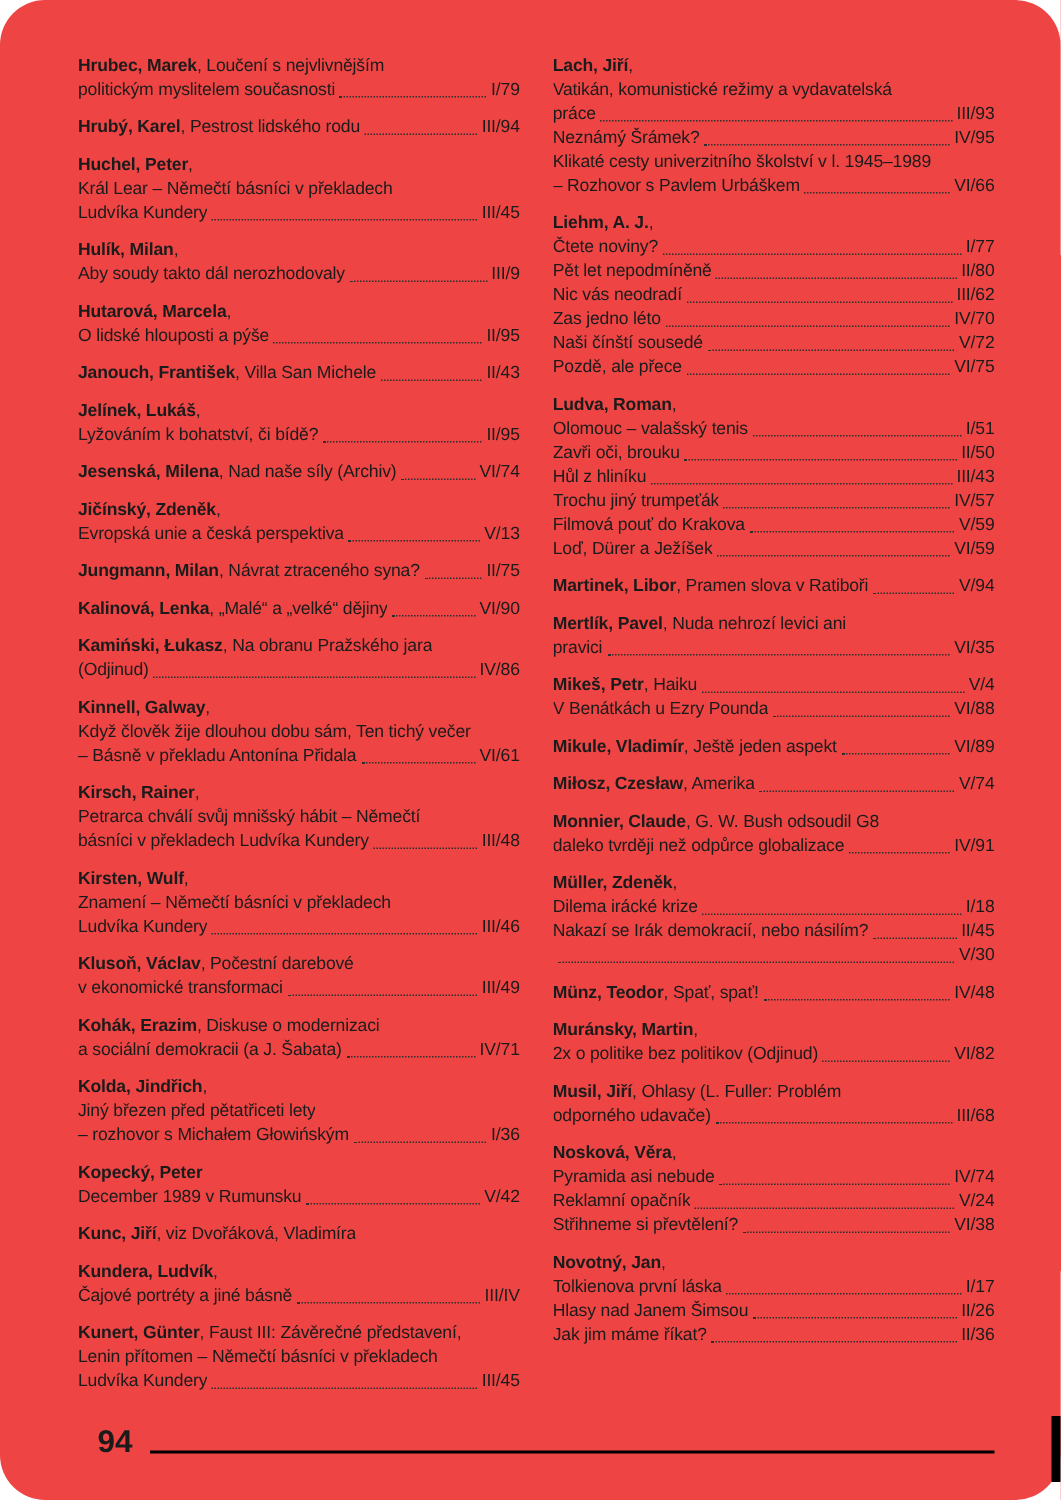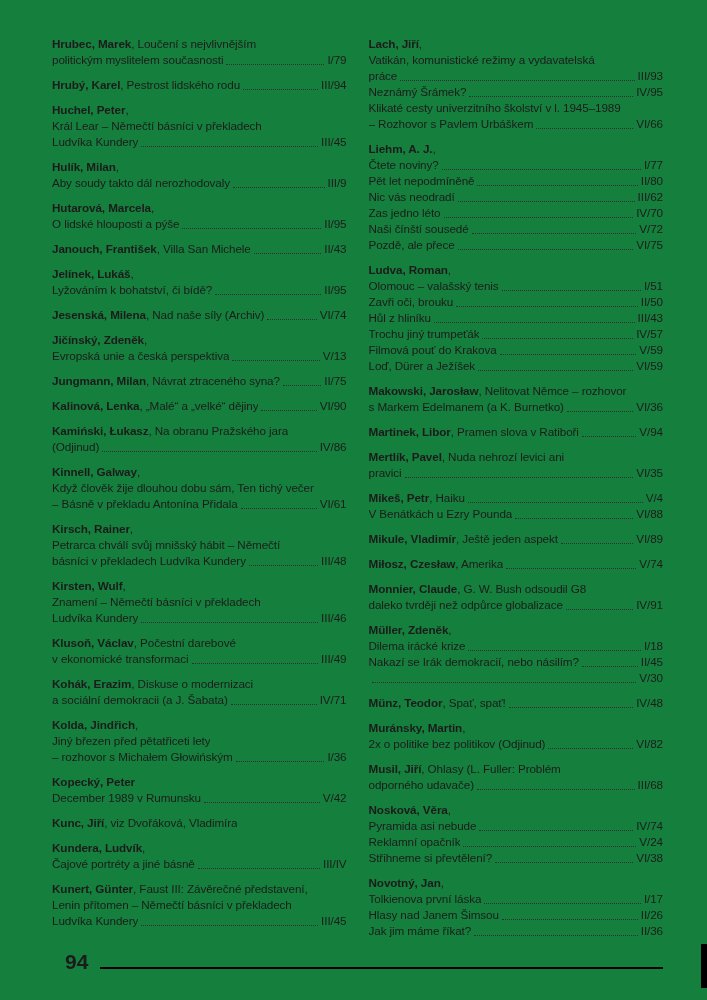--- a/index.html
+++ b/index.html
@@ -1,21 +1,21 @@
 <!DOCTYPE html>
 <html><head>
 <meta charset="utf-8">
 <style>
   * { margin:0; padding:0; box-sizing:border-box; }
   html, body { background:#ffffff; }
   body {
     width:707px; height:1000px; position:relative; overflow:hidden;
     font-family:"Liberation Sans", sans-serif; color:#1b1b1b;
   }
-  .page { position:absolute; inset:0; background:#15803d; }
+  .page { position:absolute; inset:0; background:#ef4444;border-radius:30px; }
   .columns { position:absolute; top:36px; left:52px; right:44px; display:flex; gap:22px; }
   .col { flex:1 1 0; min-width:0; }
   .entry { margin-bottom:9px; }
   .line {
     display:flex; align-items:flex-end; overflow:hidden;
     line-height:16px; font-size:11.7px; letter-spacing:-0.1px;
   }
   .text { white-space:pre; flex:0 1 auto; overflow:hidden; }
   .b { font-weight:bold; }
   .i { }
@@ -347,30 +347,20 @@
             <span class="ref">V/59</span>
           </div>
           <div class="line">
             <span class="text"><span>Loď, Dürer a Ježíšek</span></span>
             <span class="leader"></span>
             <span class="ref">VI/59</span>
           </div>
         </div>
         <div class="entry">
           <div class="line">
-            <span class="text"><span class="b">Makowski, Jarosław</span><span>, Nelitovat Němce – rozhovor</span></span>
-          </div>
-          <div class="line">
-            <span class="text"><span>s Markem Edelmanem </span><span class="i">(a K. Burnetko)</span></span>
-            <span class="leader"></span>
-            <span class="ref">VI/36</span>
-          </div>
-        </div>
-        <div class="entry">
-          <div class="line">
             <span class="text"><span class="b">Martinek, Libor</span><span>, Pramen slova v Ratiboři</span></span>
             <span class="leader"></span>
             <span class="ref">V/94</span>
           </div>
         </div>
         <div class="entry">
           <div class="line">
             <span class="text"><span class="b">Mertlík, Pavel</span><span>, Nuda nehrozí levici ani</span></span>
           </div>
           <div class="line">

